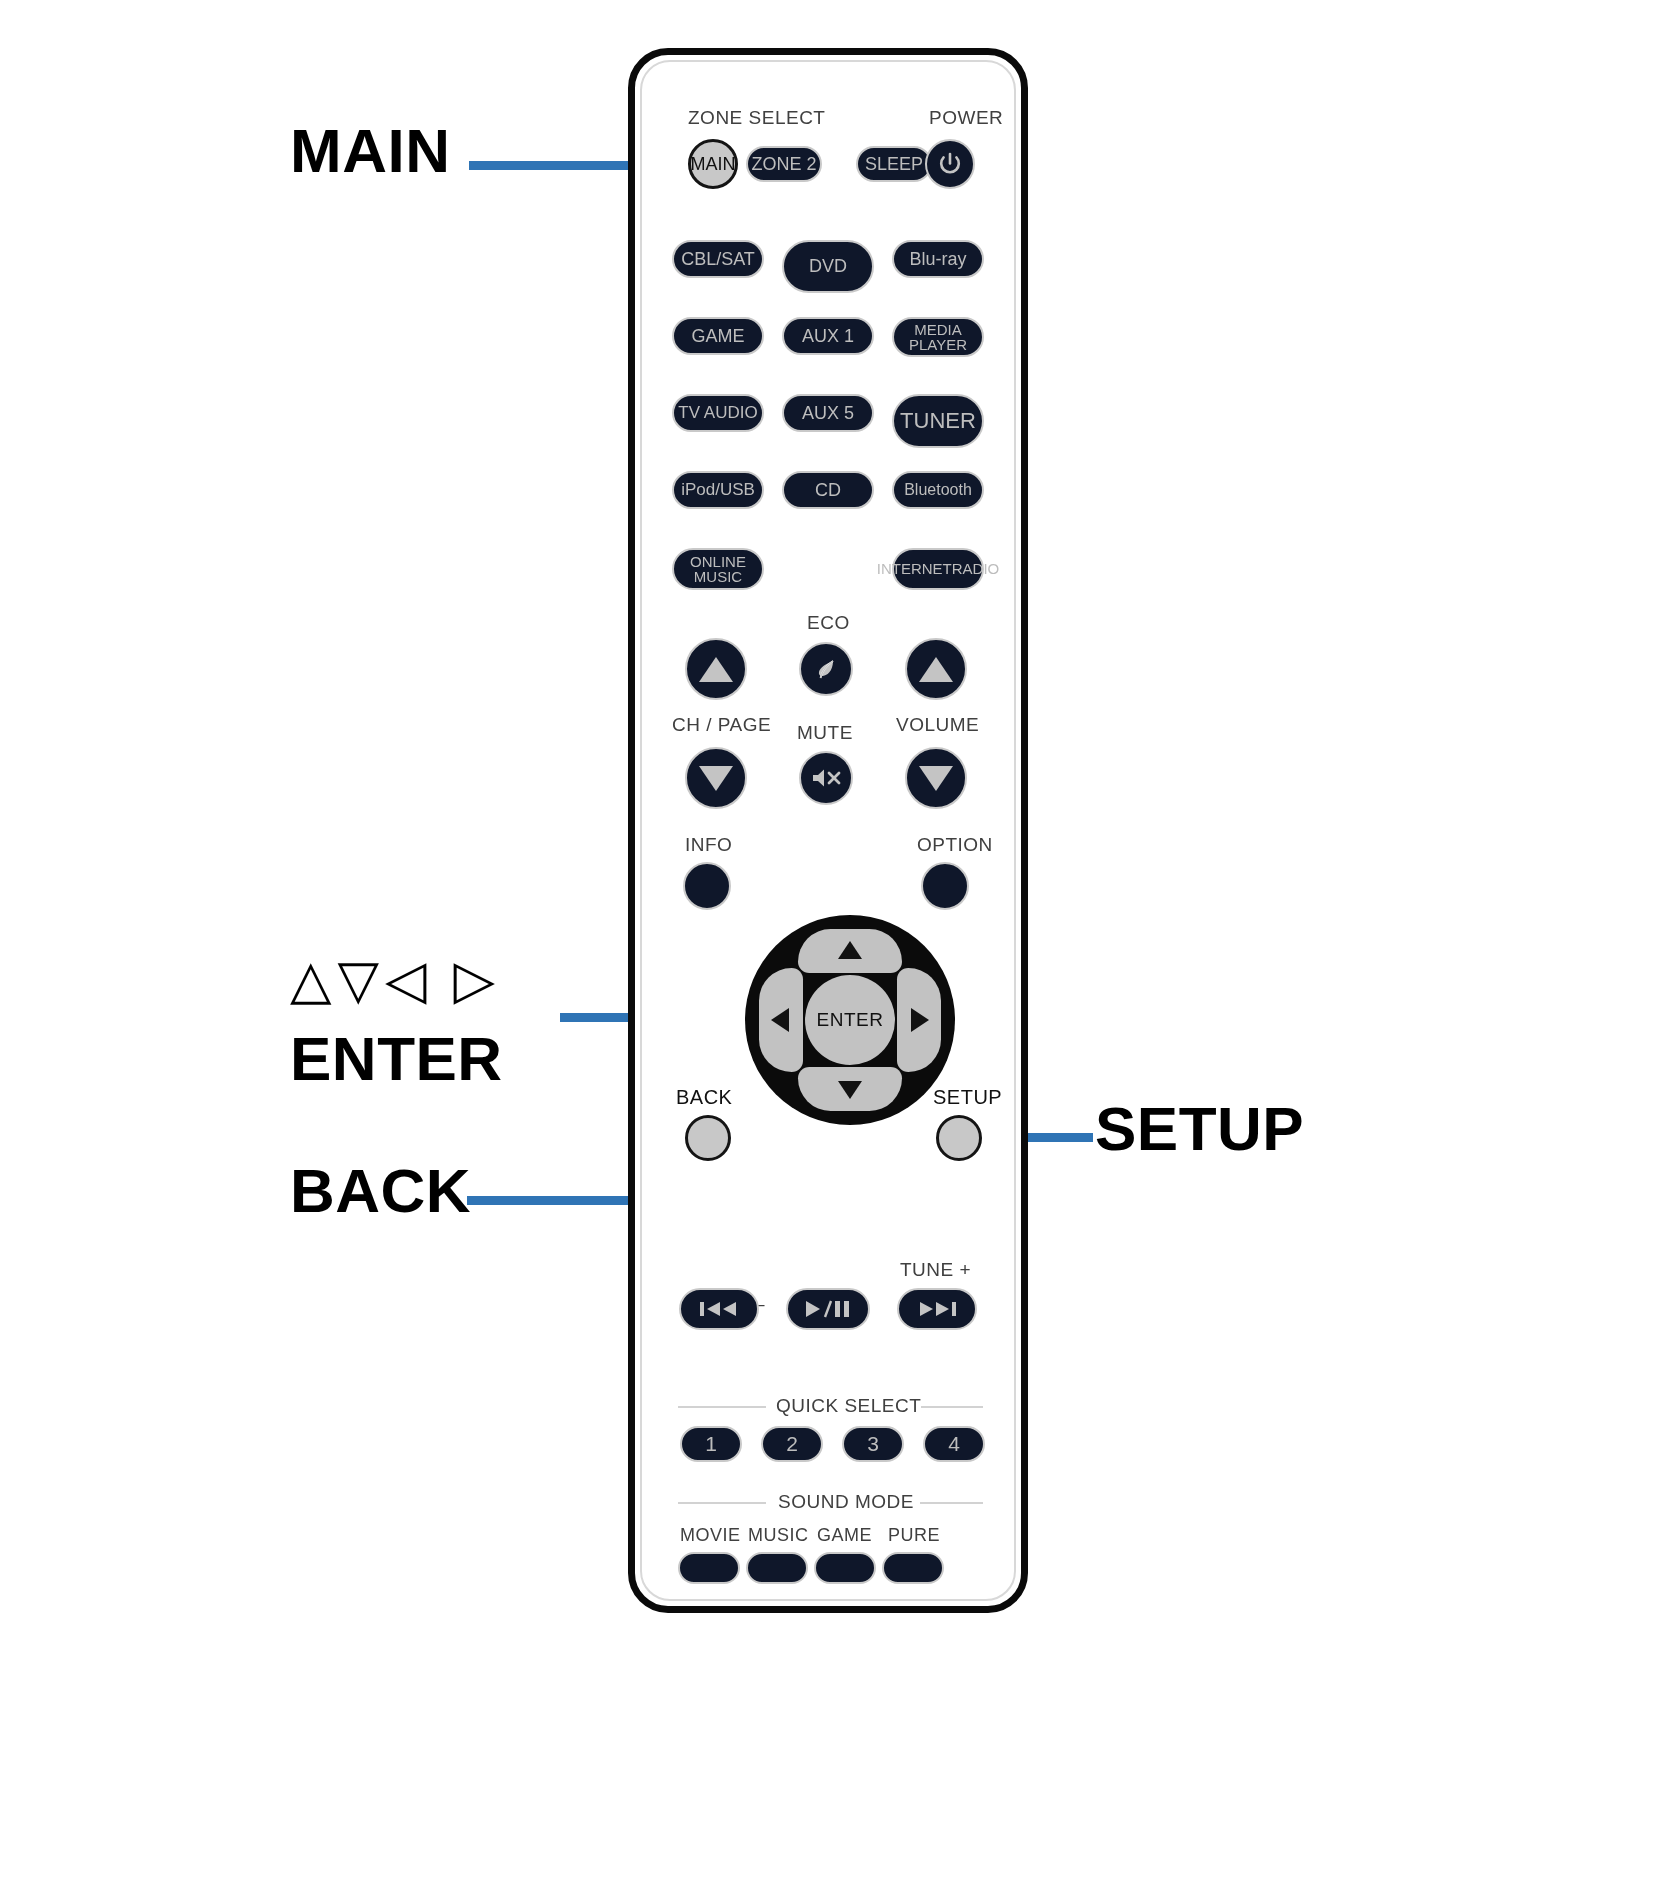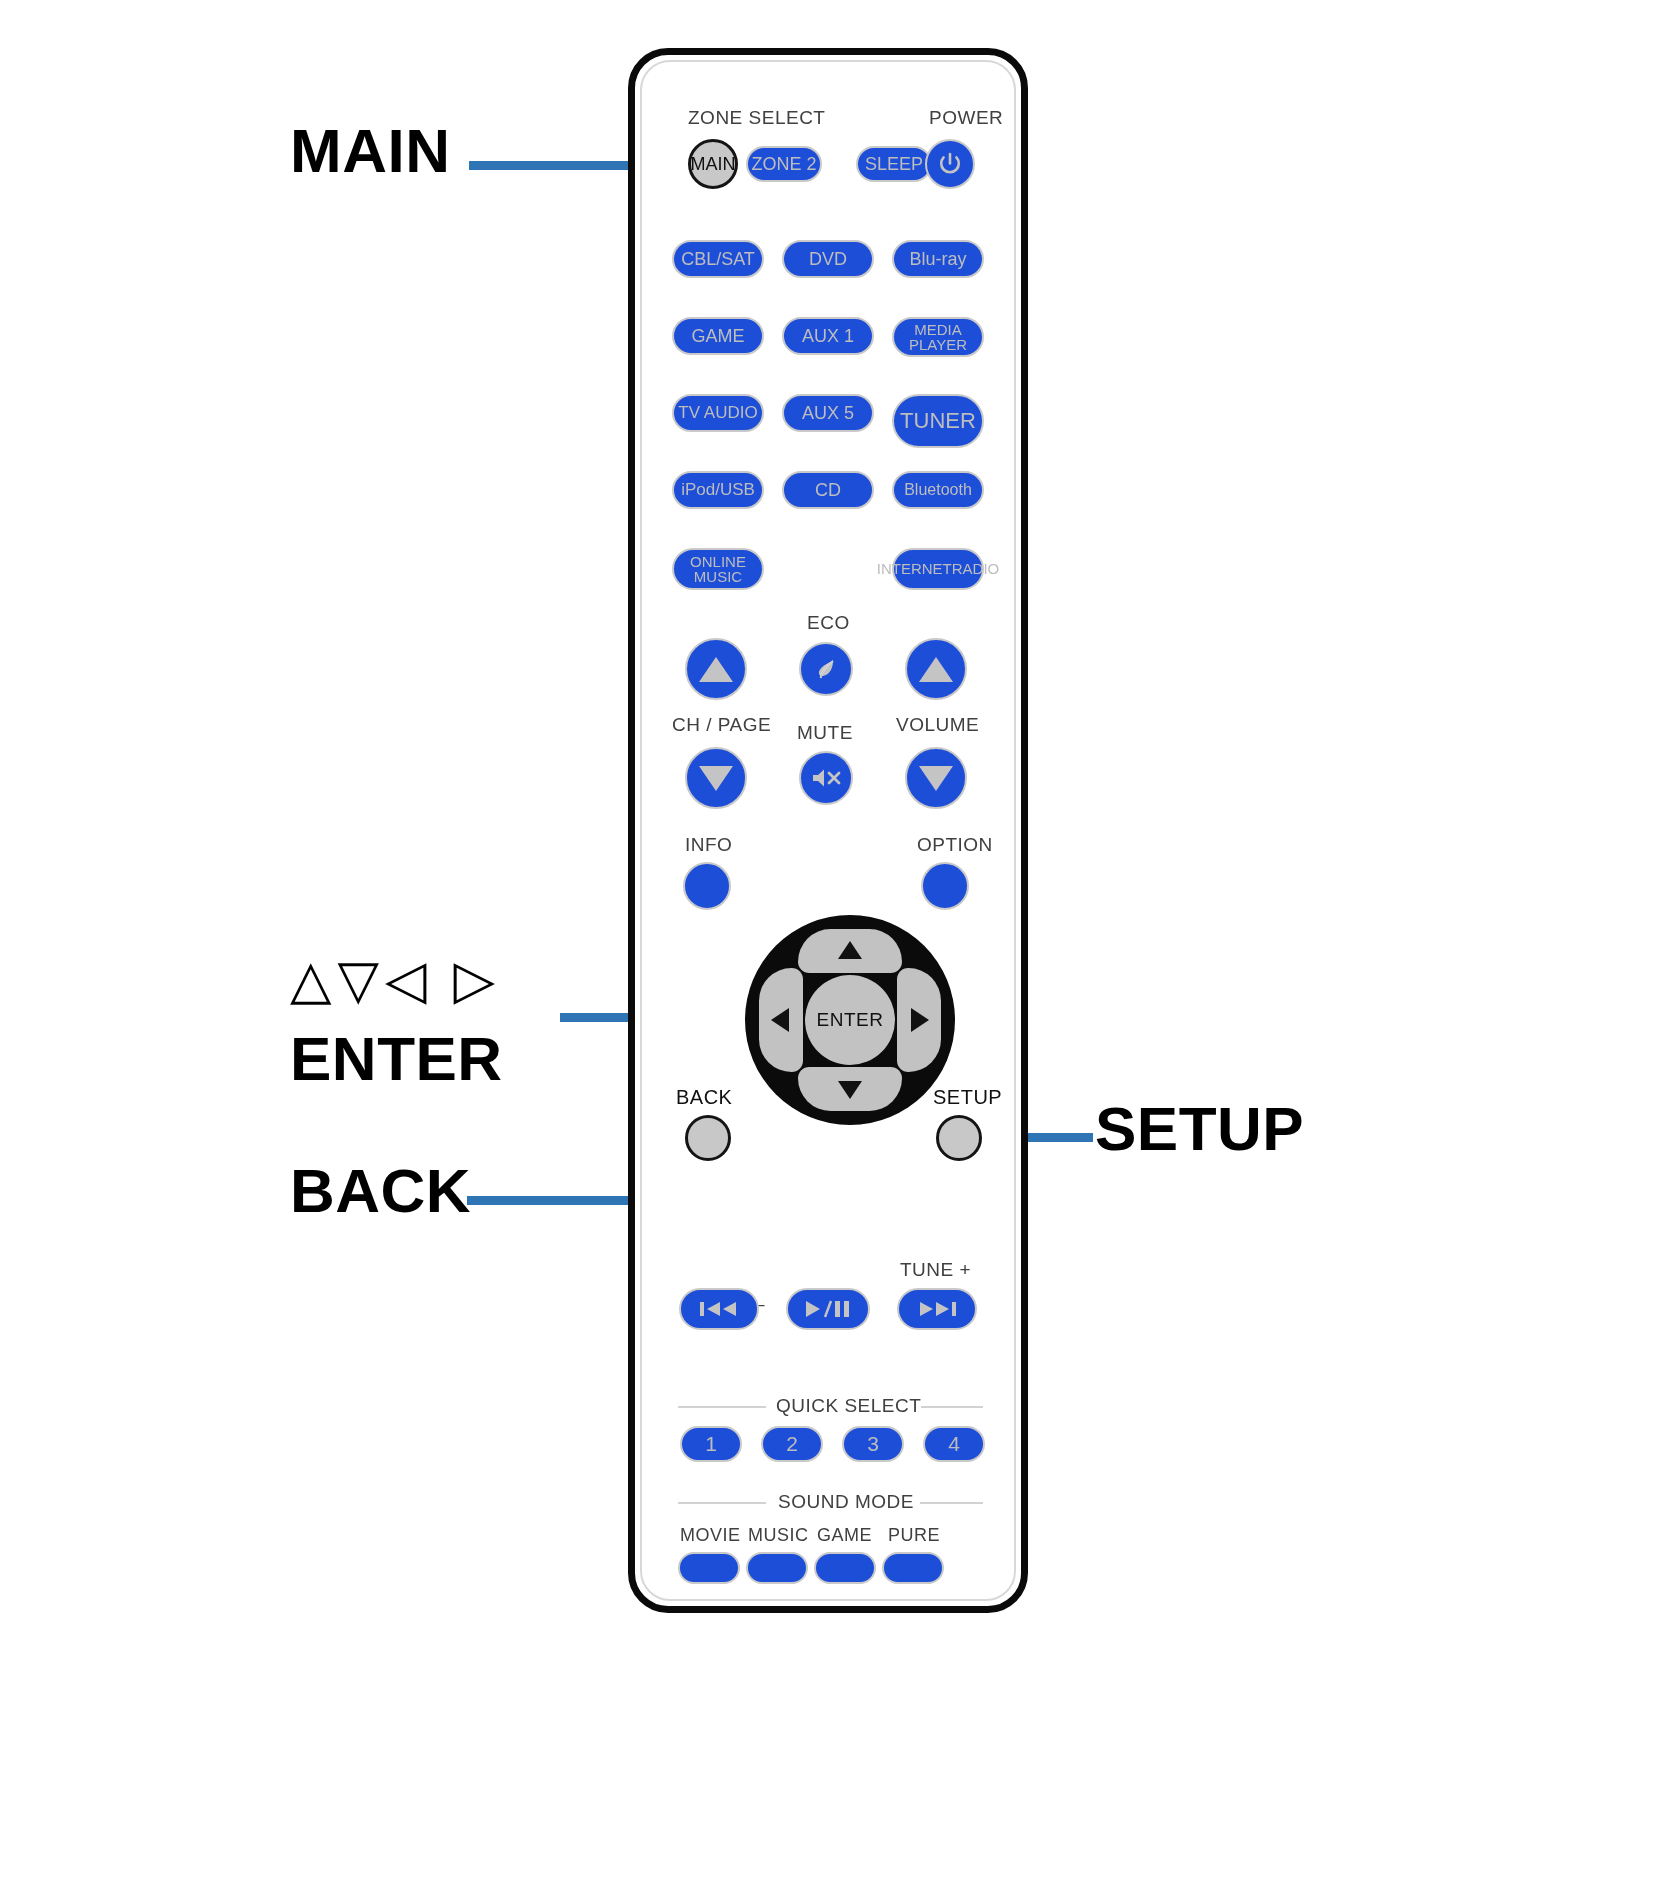--- a/index.html
+++ b/index.html
@@ -30,21 +30,21 @@
   }
   .remote-inner{
     position:absolute;left:640px;top:60px;width:376px;height:1541px;
     border:2px solid #d8d8d8;border-radius:30px;background:#ffffff;
     box-sizing:border-box;
   }
 
   
   .btn{
     position:absolute;box-sizing:border-box;
-    border:2px solid #c9c9c9;color:#bdbdbd;background:#1d4ed8;
+    border:2px solid #c9c9c9;color:#bdbdbd;background:#0f172a;
     display:flex;align-items:center;justify-content:center;
     text-align:center;line-height:1.02;
   }
   .pill{border-radius:999px;}
   .circ{border-radius:50%;}
   .lbl{
     position:absolute;color:#404040;white-space:nowrap;
     line-height:1;letter-spacing:0.5px;
   }
 
@@ -133,21 +133,21 @@
       <svg width="26" height="26" viewBox="0 0 26 26">
         <path d="M6.6 6.4 A8.8 8.8 0 1 0 19.4 6.4" fill="none" stroke="#c4c4c4" stroke-width="2.6" stroke-linecap="round"></path>
         <line x1="13" y1="3" x2="13" y2="12.5" stroke="#c4c4c4" stroke-width="2.6" stroke-linecap="round"></line>
       </svg>
     </span>
   </div>
 
   <div class="btn pill" style="left:672px;top:240px;width:92px;height:38px;font-size:18px;">
     <span>CBL/SAT</span>
   </div>
-  <div class="btn pill" style="left:782px;top:240px;width:92px;height:38px;font-size:18px;">
+  <div class="btn pill" style="left:782px;top:240px;width:92px;height:53px;font-size:18px;">
     <span>DVD</span>
   </div>
   <div class="btn pill" style="left:892px;top:240px;width:92px;height:38px;font-size:18px;">
     <span>Blu-ray</span>
   </div>
 
   <div class="btn pill" style="left:672px;top:317px;width:92px;height:38px;font-size:18px;">
     <span>GAME</span>
   </div>
   <div class="btn pill" style="left:782px;top:317px;width:92px;height:38px;font-size:18px;">

